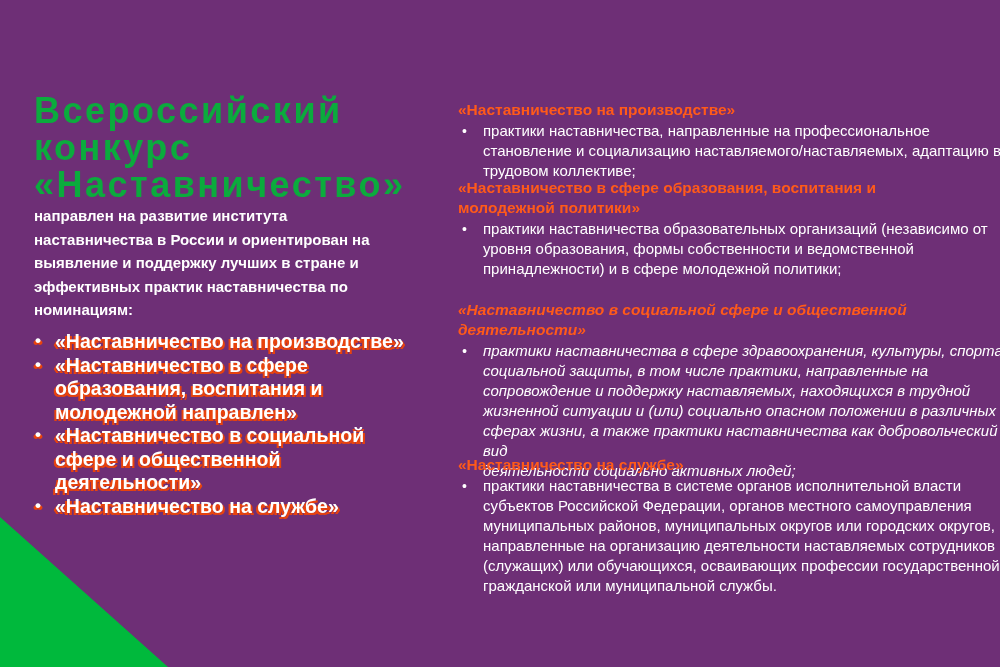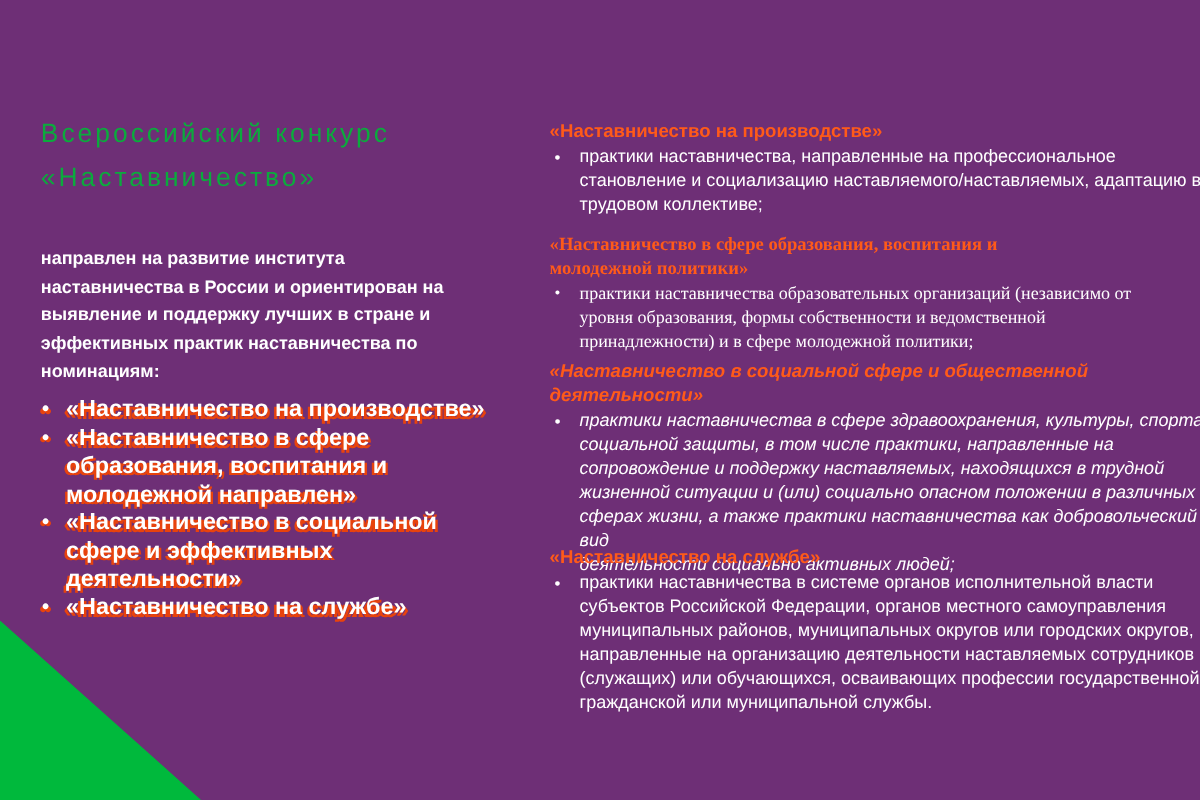--- a/index.html
+++ b/index.html
@@ -20,21 +20,21 @@
   }
   .corner-triangle{
     position:absolute;left:0;bottom:0;
     width:168px;height:150px;
     background:var(--triangle-green);
     clip-path:polygon(0 0, 0 100%, 100% 100%);
   }
   .left-col{position:absolute;left:34px;top:0;width:420px;}
   .slide-title{
     position:absolute;left:0;top:92px;margin:0;
-    font-size:22px;line-height:37px;font-weight:normal;
+    font-size:36px;line-height:37px;font-weight:bold;
     letter-spacing:2.5px;
     color:var(--title-green);
     white-space:pre-line;
   }
   .intro-text{
     position:absolute;left:0;top:204px;margin:0;
     width:430px;
     font-size:15px;line-height:23.5px;font-weight:bold;
     color:var(--text-white);
     white-space:pre-line;
@@ -50,21 +50,21 @@
     padding-left:21px;
     text-shadow:-2px 2px 0 var(--list-shadow-red), 2px 2px 0 var(--list-shadow-red);
   }
   .nominations .dot{
     position:absolute;left:1px;top:-1px;
     font-size:17px;
   }
   .nom-text{white-space:pre-line;}
   .right-col{position:absolute;left:458px;top:0;width:540px;}
   .section{position:absolute;left:0;width:540px;}
-  .s1{top:100px;} .s2{top:194px;font-family:Liberation Serif, serif;} .s3{top:300px;font-style:italic;} .s4{top:455px;}
+  .s1{top:100px;} .s2{top:178px;} .s3{top:300px;font-style:italic;} .s4{top:455px;}
   .section-heading{
     margin:0;
     font-size:15.5px;line-height:20px;font-weight:bold;
     color:var(--heading-orange);
     white-space:pre-line;
   }
   .srow{position:relative;padding-left:25px;margin-top:1px;}
   .srow .dot{
     position:absolute;left:4px;top:0;
     color:var(--text-white);
@@ -101,21 +101,21 @@
       </li>
       <li>
         <span class="dot">•</span>
         <span class="nom-text">«Наставничество в сфере
 образования, воспитания и
 молодежной направлен»</span>
       </li>
       <li>
         <span class="dot">•</span>
         <span class="nom-text">«Наставничество в социальной
-сфере и эффективных
+сфере и общественной
 деятельности»</span>
       </li>
       <li>
         <span class="dot">•</span>
         <span class="nom-text">«Наставничество на службе»</span>
       </li>
     </ul>
   </div>
 
   <div class="right-col">

